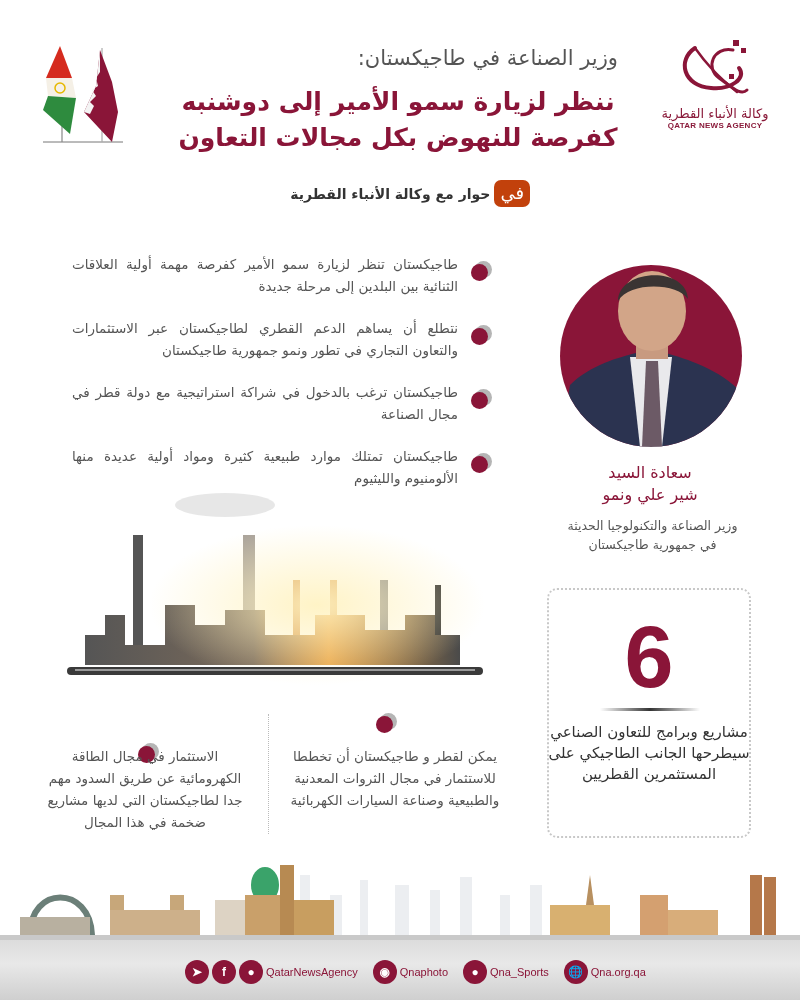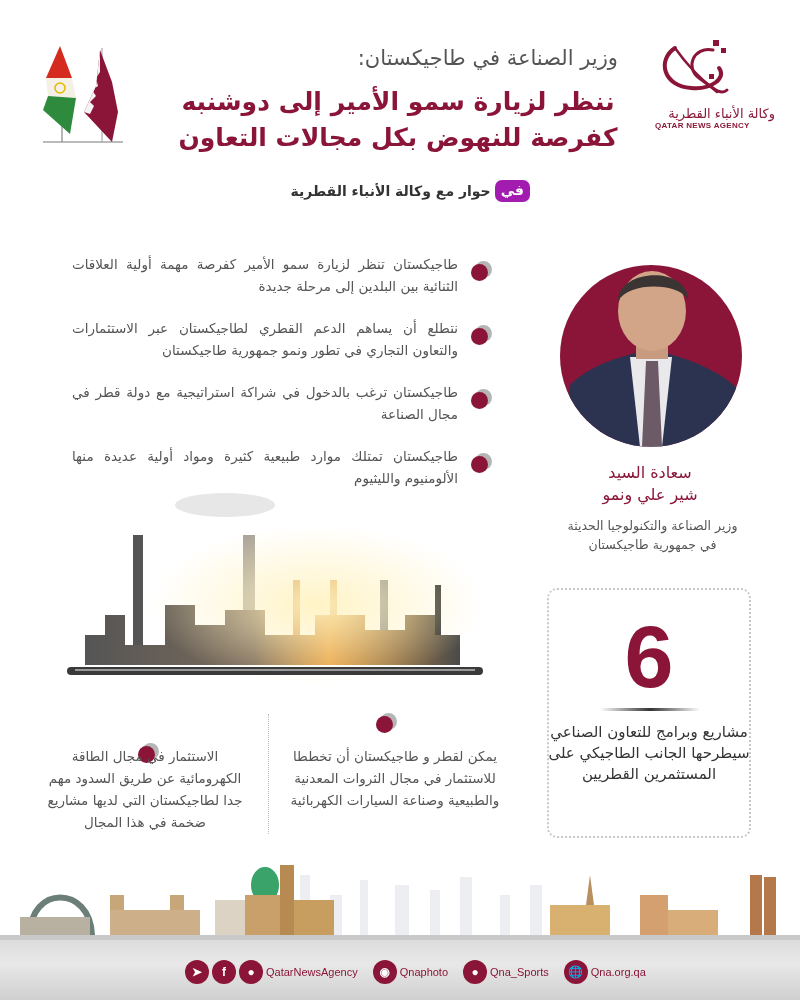--- a/index.html
+++ b/index.html
@@ -3,29 +3,29 @@
 <meta charset="utf-8">
 <style>
   * { box-sizing: border-box; margin: 0; padding: 0; }
   html, body { width: 800px; height: 1000px; background: #ffffff; overflow: hidden; }
   body { position: relative; font-family: "DejaVu Sans", "Liberation Sans", sans-serif; color: #4a4a4a; }
 
   .abs { position: absolute; }
 
   
   .flags { left: 38px; top: 38px; width: 90px; height: 110px; }
-  .logo { left: 655px; top: 38px; width: 120px; height: 100px; }
+  .logo { left: 655px; top: 38px; width: 120px; height: 100px; text-align: center; }
   .logo-ar { font-size: 13px; color: #8a1a3a; direction: rtl; margin-top: 2px; font-family: "DejaVu Sans", sans-serif; }
   .logo-en { font-size: 8px; font-weight: bold; color: #8a1a3a; letter-spacing: 0.3px; font-family: "Liberation Sans", sans-serif; }
 
   .subtitle { right: 182px; top: 46px; font-size: 21px; color: #555; direction: rtl; white-space: nowrap; }
   .headline { right: 182px; top: 84px; width: 440px; direction: rtl; text-align: center; font-size: 25px; line-height: 36px; font-weight: bold; color: #8a1538; }
 
   .interview { right: 270px; top: 180px; direction: rtl; display: flex; align-items: center; gap: 4px; font-size: 14px; font-weight: bold; color: #333; white-space: nowrap; }
-  .fi-badge { background: #a21caf; color: #fff; border-radius: 7px; padding: 2px 6px 4px; font-size: 14px; font-weight: bold; }
+  .fi-badge { background: #c2410c; color: #fff; border-radius: 7px; padding: 2px 6px 4px; font-size: 18px; font-weight: normal; }
 
   
   .bullets { left: 72px; top: 253px; width: 420px; direction: rtl; }
   .bullet { display: flex; align-items: flex-start; gap: 12px; height: 64px; }
   .bullet-text { font-size: 13.5px; line-height: 22px; color: #555; text-align: justify; text-align-last: right; width: 390px; }
   .dot { position: relative; width: 22px; height: 22px; margin-top: 8px; flex: none; }
   .dot .shadow { position: absolute; right: 0; top: 0; width: 17px; height: 17px; border-radius: 50%; background: #b5b5b5; }
   .dot .main { position: absolute; right: 4px; top: 3px; width: 17px; height: 17px; border-radius: 50%; background: #8a1538; }
 
   

